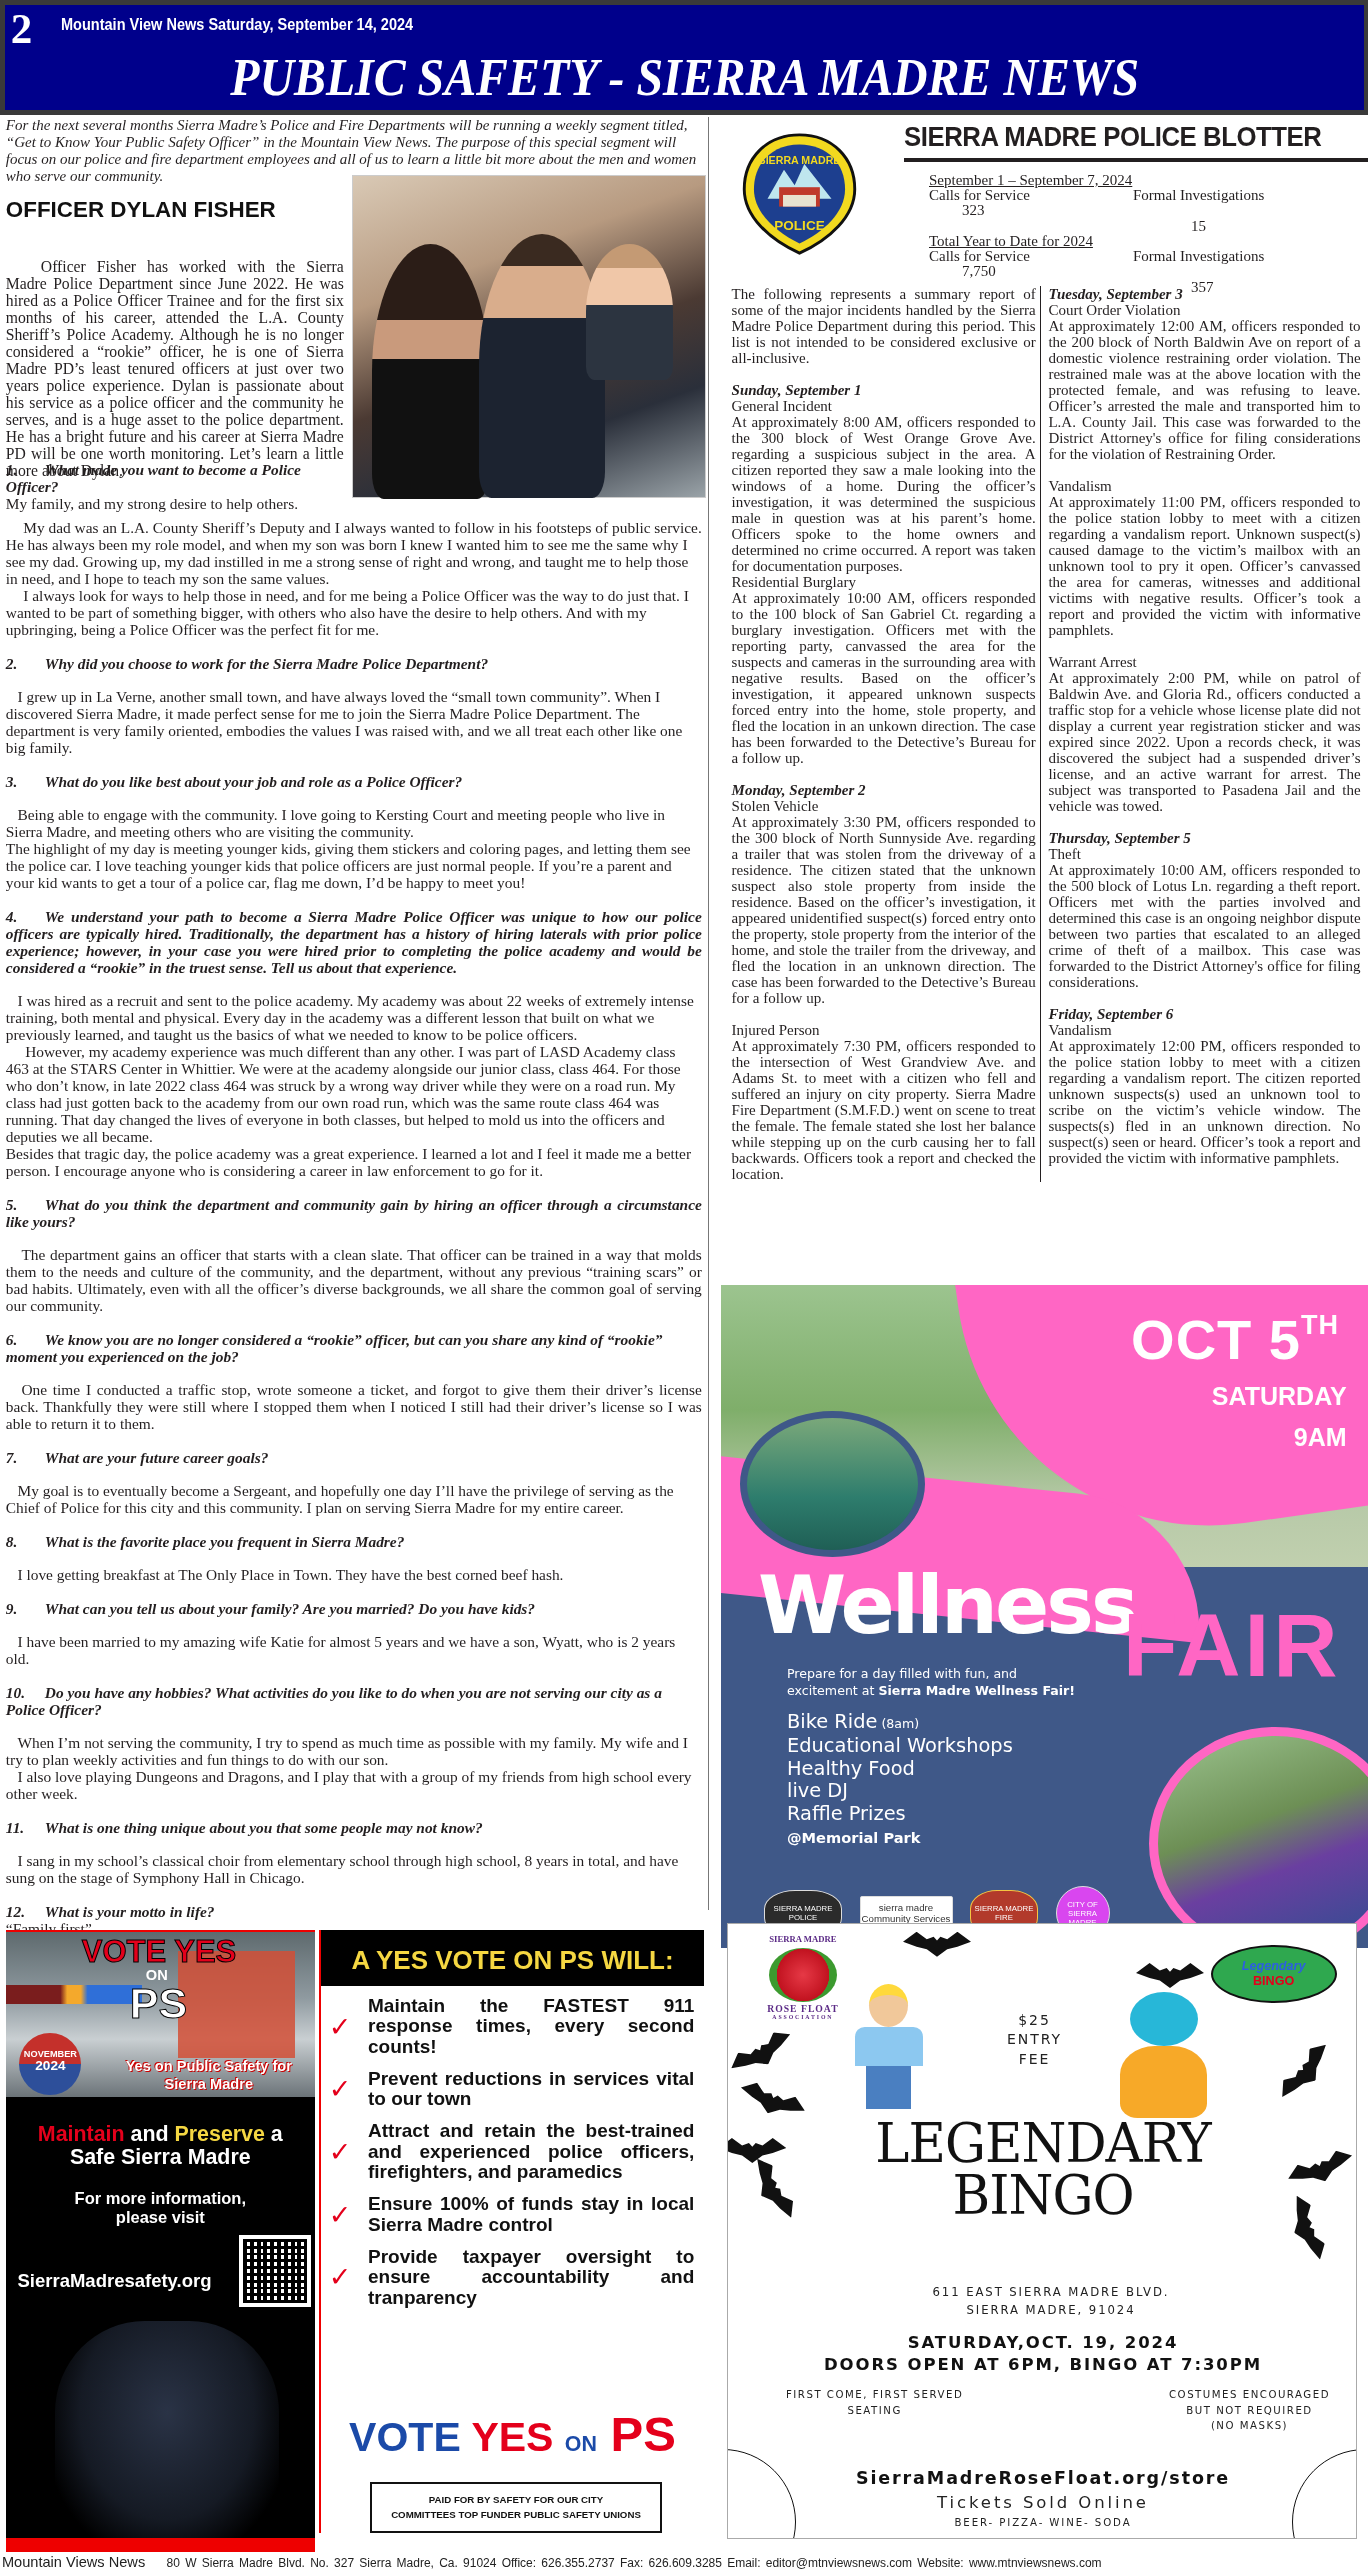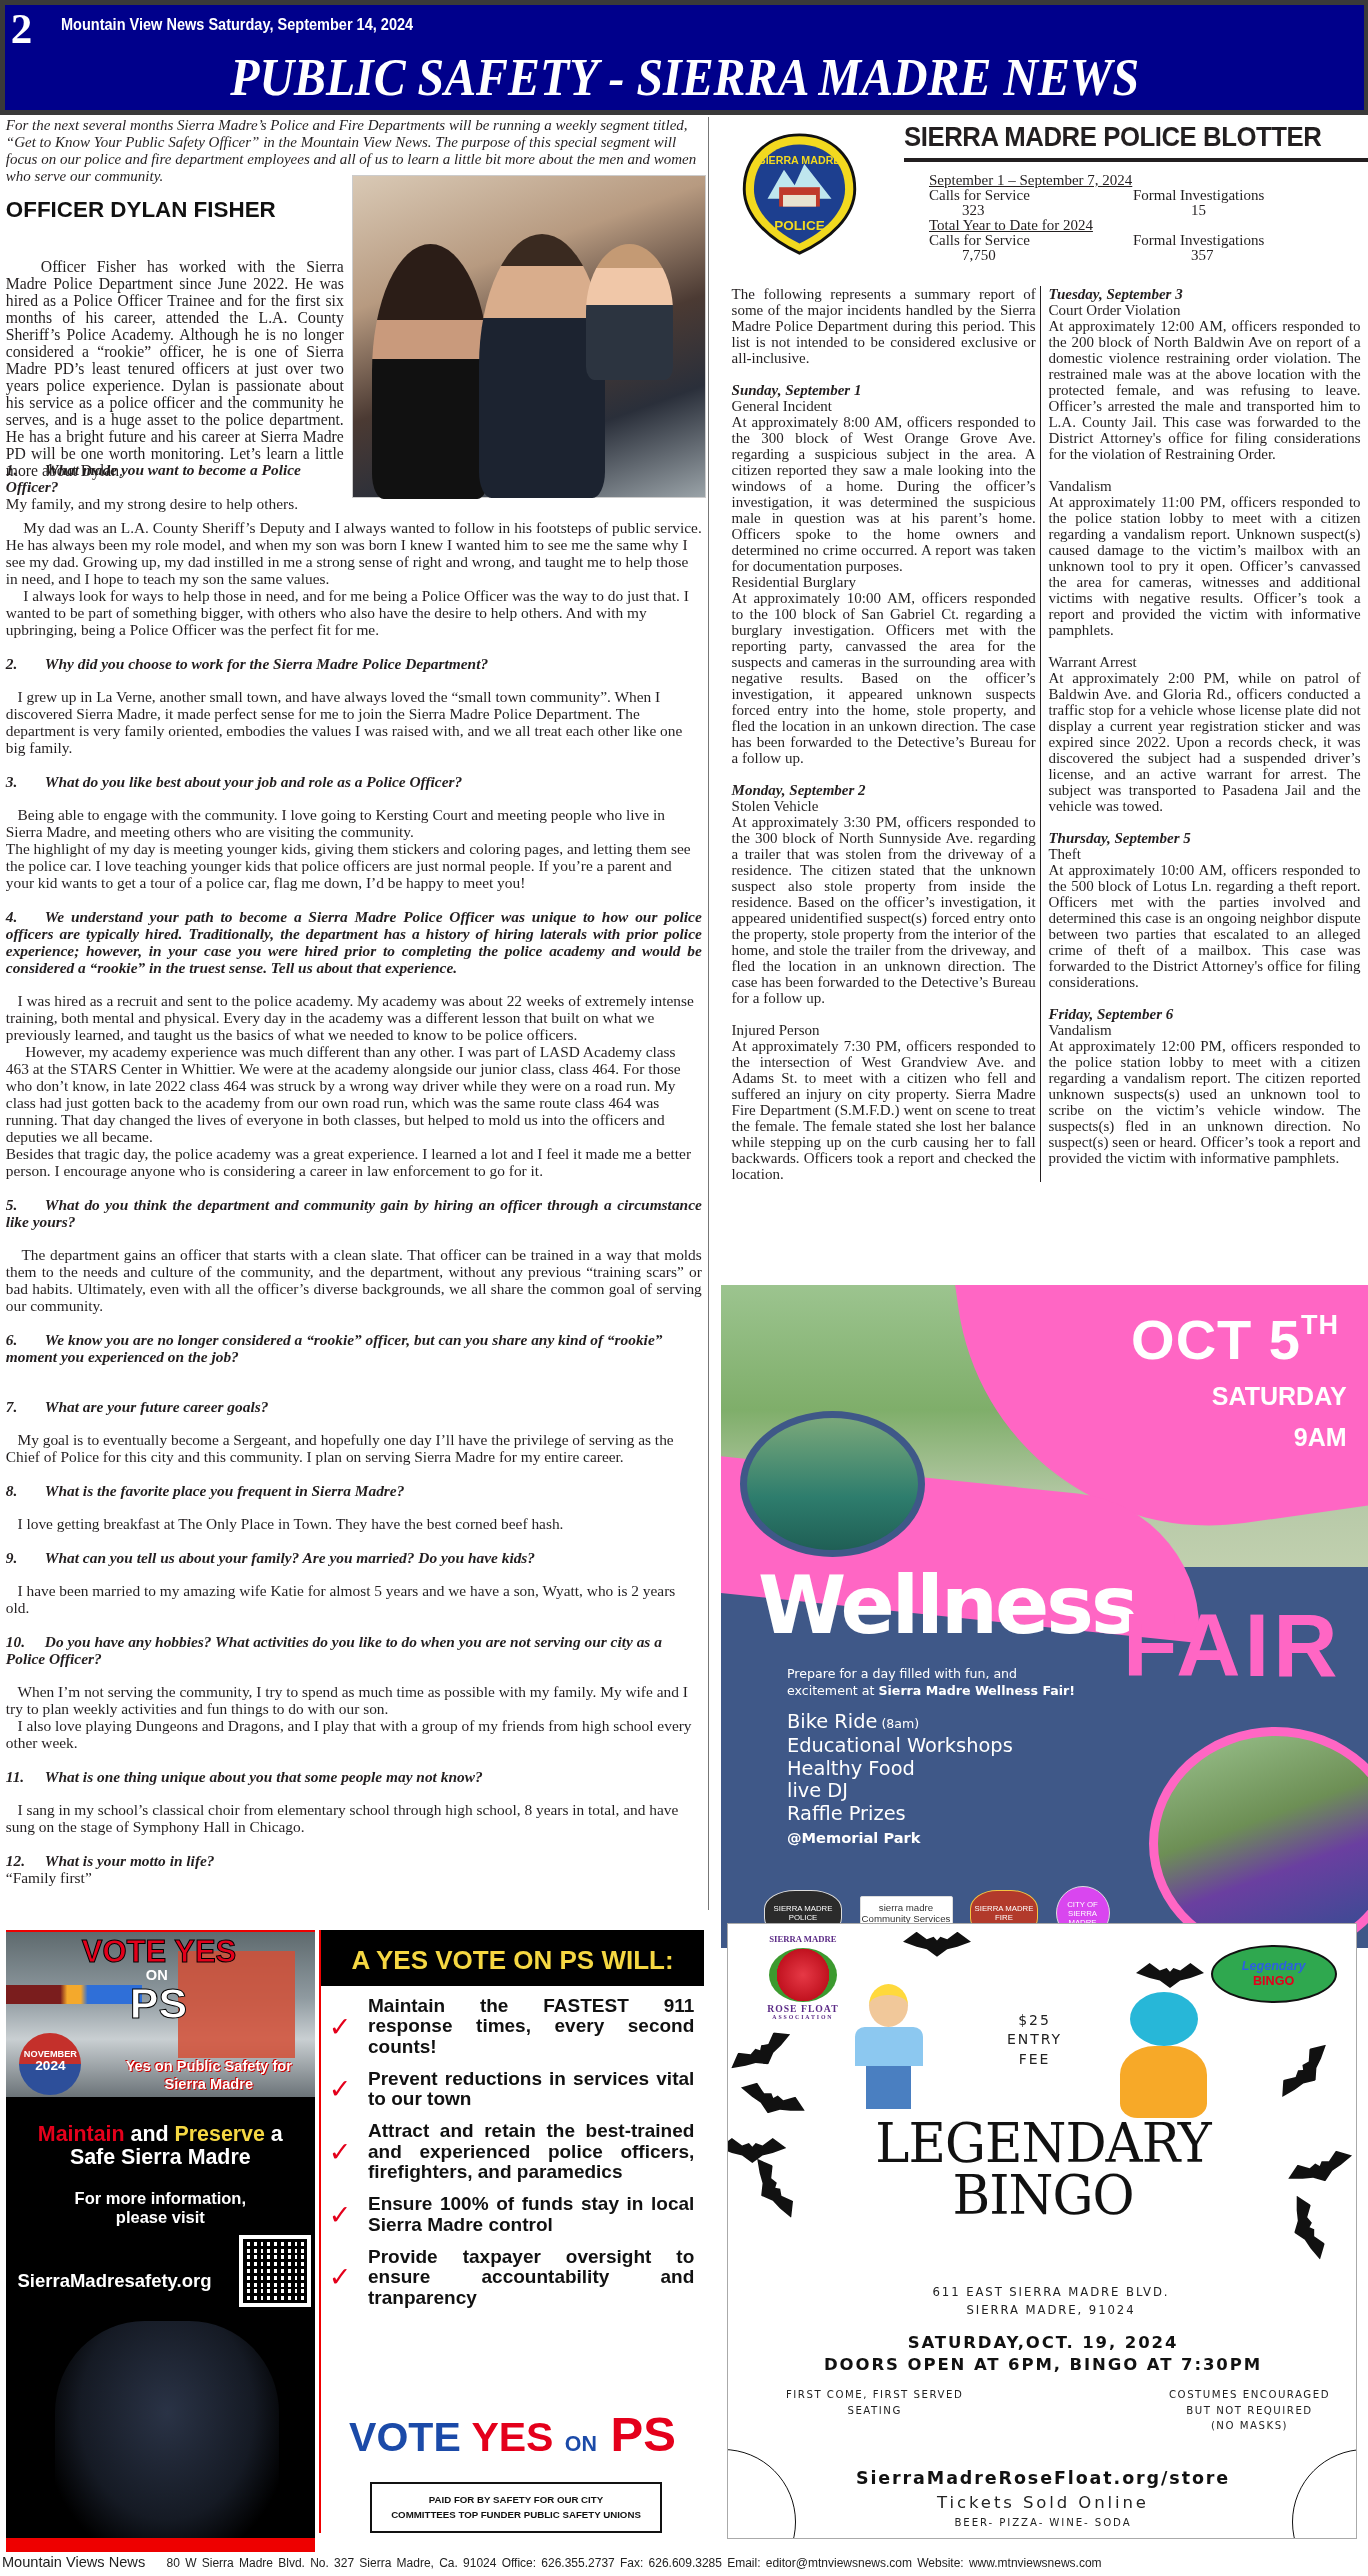--- a/index.html
+++ b/index.html
@@ -33,21 +33,21 @@
   .right-col { position: absolute; left: 719px; top: 117px; width: 649px; }
   .badge { position: absolute; left: 21.4px; top: 13.6px; width: 119px; height: 126px; }
   .blotter-title { position: absolute; left: 185px; top: 3.9px; font-family: "Liberation Sans", sans-serif; font-weight: bold; font-size: 28px; letter-spacing: -0.5px; color: #231f20; transform: scaleX(0.92); transform-origin: left; white-space: nowrap; }
   .blotter-rule { position: absolute; left: 185px; top: 41px; width: 465px; height: 3.9px; background: #231f20; }
   .stats { position: absolute; left: 210px; top: 56px; width: 418px; font-size: 15px; line-height: 15px; }
   .stats .u { text-decoration: underline; }
   .stats .row { display: flex; }
   .stats .row span:first-child { width: 204px; }
   .stats .num { display: flex; }
   .stats .num span:first-child { width: 204px; padding-left: 33px; }
-  .stats .num span:last-child { padding-left: 58px; }
+  .stats .num span:last-child { padding-left: 58px; margin-top: 16px; }
   .blotter-cols { position: absolute; left: 12.6px; top: 169px; width: 637px; display: flex; }
   .b-col { width: 308px; font-size: 15px; line-height: 16px; text-align: justify; }
   .b-col.left { padding-right: 3.9px; }
   .b-col.right { border-left: 1.9px solid #231f20; padding-left: 7.8px; width: 321px; }
   .day { font-style: italic; font-weight: bold; }
   .b-gap { height: 16px; }
 
   
   .wellness { position: absolute; left: 721px; top: 1246px; width: 647px; height: 663px; background: #3f5888; overflow: hidden; margin-top: 39px; }
   .wl-photo { position: absolute; left: 0; top: 0; width: 647px; height: 311px; background: linear-gradient(180deg, #9cc48f 0%, #7fae6a 40%, #b7c9a8 70%, #c5d3b1 100%); }
@@ -188,20 +188,21 @@
     <div class="a">I was hired as a recruit and sent to the police academy. My academy was about 22 weeks of extremely intense training, both mental and physical.  Every day in the academy was a different lesson that built on what we previously learned, and taught us the basics of what we needed to know to be police officers.</div>
     <div class="a" style="text-indent:19.4px;">However, my academy experience was much different than any other. I was part of LASD Academy class 463 at the STARS Center in Whittier. We were at the academy alongside our junior class, class 464. For those who don’t know, in late 2022 class 464 was struck by a wrong way driver while they were on a road run. My class had just gotten back to the academy from our own road run, which was the same route class 464 was running.  That day changed the lives of everyone in both classes, but helped to mold us into the officers and deputies we all became.</div>
     <div class="a-noindent">Besides that tragic day, the police academy was a great experience. I learned a lot and I feel it made me a better person. I encourage anyone who is considering a career in law enforcement to go for it.</div>
     <div class="gap"></div>
     <div class="q" style="text-align:justify;"><span class="qn">5.</span><span>What do you think the department and community gain by hiring an officer through a circumstance like yours?</span></div>
     <div class="gap"></div>
     <div class="a" style="text-indent:15.6px;text-align:justify;">The department gains an officer that starts with a clean slate. That officer can be trained in a way that molds them to the needs and culture of the community, and the department, without any previous “training scars” or bad habits. Ultimately, even with all the officer’s diverse backgrounds, we all share the common goal of serving our community.</div>
     <div class="gap"></div>
     <div class="q"><span class="qn">6.</span><span>We know you are no longer considered a “rookie” officer, but can you share any kind of “rookie” moment you experienced on the job?</span></div>
     <div class="gap"></div>
+    <div class="a" style="text-indent:15.6px;text-align:justify;">One time I conducted a traffic stop, wrote someone a ticket, and forgot to give them their driver’s license back. Thankfully they were still where I stopped them when I noticed I still had their driver’s license so I was able to return it to them.</div>
     <div class="gap"></div>
     <div class="q"><span class="qn">7.</span><span>What are your future career goals?</span></div>
     <div class="gap"></div>
     <div class="a">My goal is to eventually become a Sergeant, and hopefully one day I’ll have the privilege of serving as the Chief of Police for this city and this community. I plan on serving Sierra Madre for my entire career.</div>
     <div class="gap"></div>
     <div class="q"><span class="qn">8.</span><span>What is the favorite place you frequent in Sierra Madre?</span></div>
     <div class="gap"></div>
     <div class="a">I love getting breakfast at The Only Place in Town. They have the best corned beef hash.</div>
     <div class="gap"></div>
     <div class="q"><span class="qn">9.</span><span>What can you tell us about your family? Are you married? Do you have kids?</span></div>

